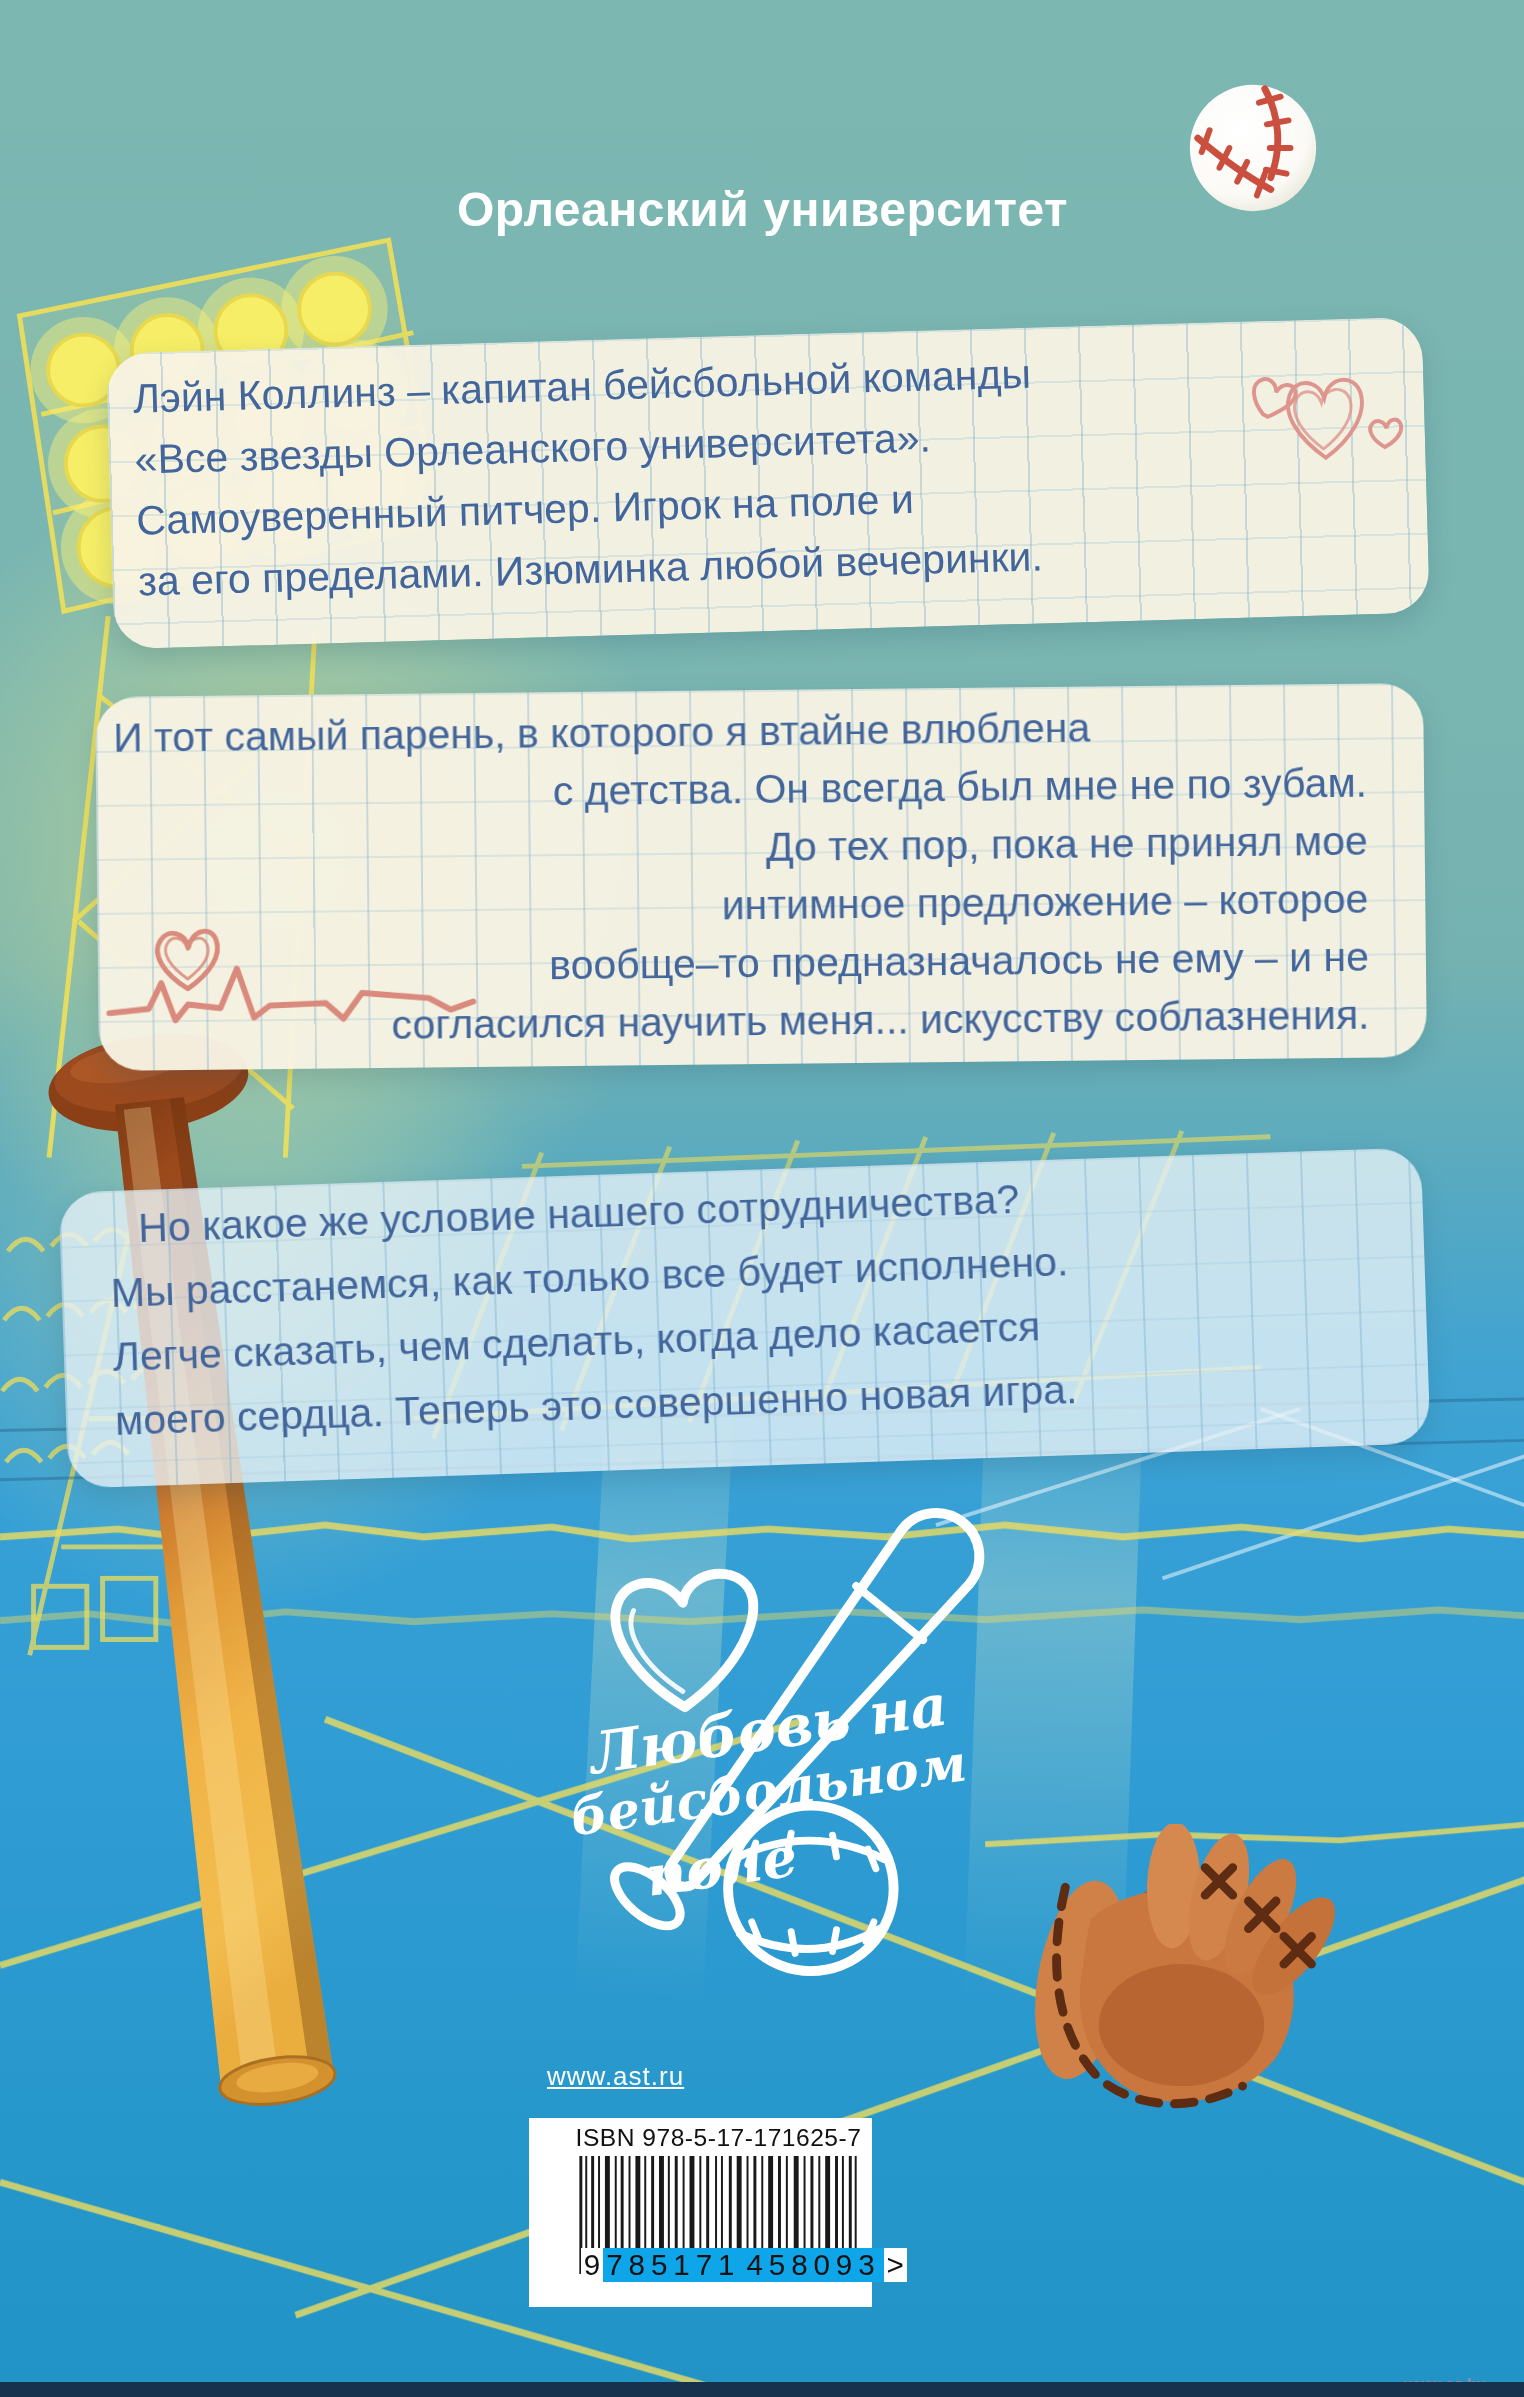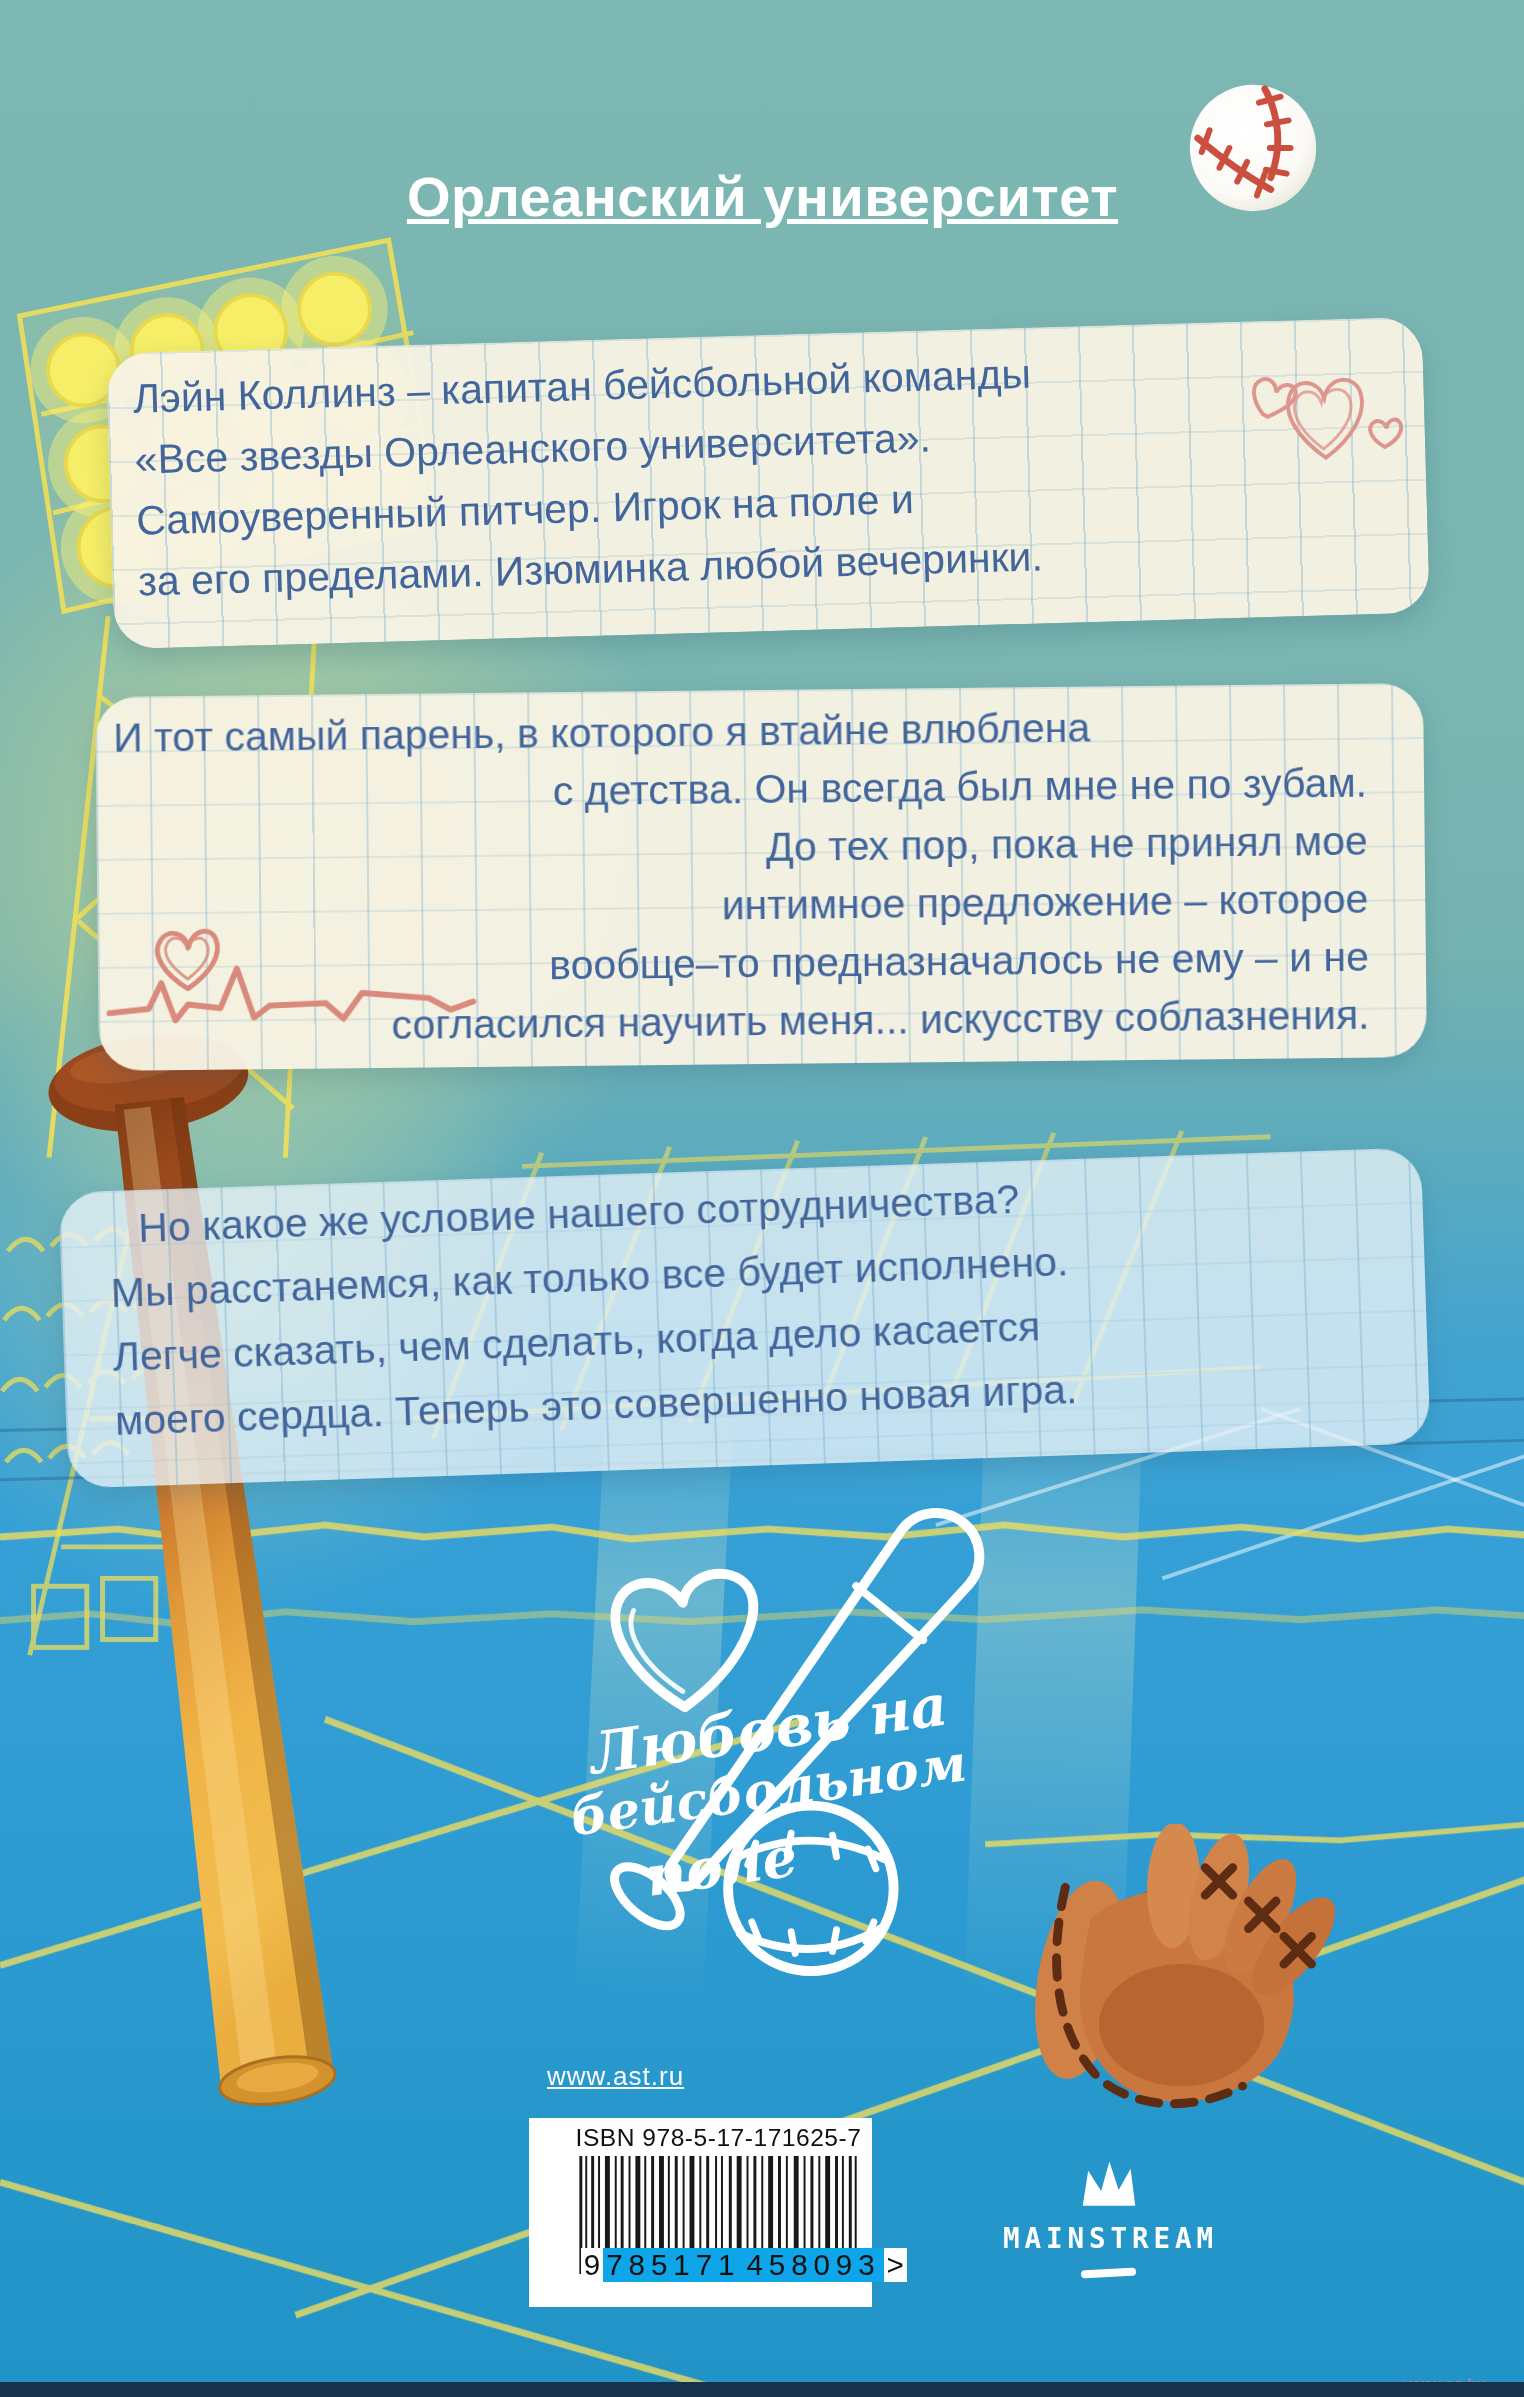--- a/index.html
+++ b/index.html
@@ -16,22 +16,22 @@
   .glow-a{left:-177px;top:414px;width:906px;height:906px;border-radius:50%;
     background:radial-gradient(circle, rgba(250,240,130,.50), rgba(250,240,130,0) 64%);}
   .glow-b{left:-138px;top:916px;width:749px;height:749px;border-radius:50%;
     background:radial-gradient(circle, rgba(248,238,140,.34), rgba(248,238,140,0) 62%);}
   .ray{top:1374px;height:630px;width:128px;
     background:linear-gradient(180deg, rgba(255,250,195,0), rgba(255,250,195,.26) 35%, rgba(255,250,195,0));}
   .ray1{left:591px;transform:rotate(3deg);}
   .ray2{left:975px;transform:rotate(2deg);width:158px;}
 
   
-  .series-title{top:164px;left:0;width:100%;text-align:center;
-    font-size:56px;font-weight:bold;color:#ffffff;letter-spacing:0.5px;text-decoration:underline;}
+  .series-title{top:182px;left:0;width:100%;text-align:center;
+    font-size:48px;font-weight:bold;color:#ffffff;letter-spacing:0.5px;}
 
   
   .note{box-sizing:border-box;border-radius:43px;
     box-shadow:0 9.9px 25.6px rgba(25,70,95,.18);
     color:#42659b;}
   .note .ln{margin:0;white-space:nowrap;}
   .note-grid{
     background-color:rgba(247,243,227,.96);
     background-image:
       repeating-linear-gradient(90deg, rgba(125,175,205,.38) 0 2px, transparent 2px 54px),
@@ -377,25 +377,18 @@
       </g>
     </svg>
     <div class="barcode-digits">
       <span class="one">9</span>
       <span class="grp">785171</span>
       <span class="grp">458093</span>
       <span class="arrow">&gt;</span>
     </div>
   </div>
 
-  <div class="abs publisher">
-    <svg class="crown" width="59" height="51" viewBox="0 0 64 54">
-      <path d="M 4,50 L 10,12 L 24,34 L 33,2 L 43,33 L 56,10 L 61,50 Z" fill="#ffffff"></path>
-    </svg>
-    <div class="pname">MAINSTREAM</div>
-    <div class="underline"></div>
-  </div>
 
   <div class="abs watermark">www.oz.by</div>
   <div class="abs bottom-strip"></div>
 
 </div>
 
 
 </body></html>

